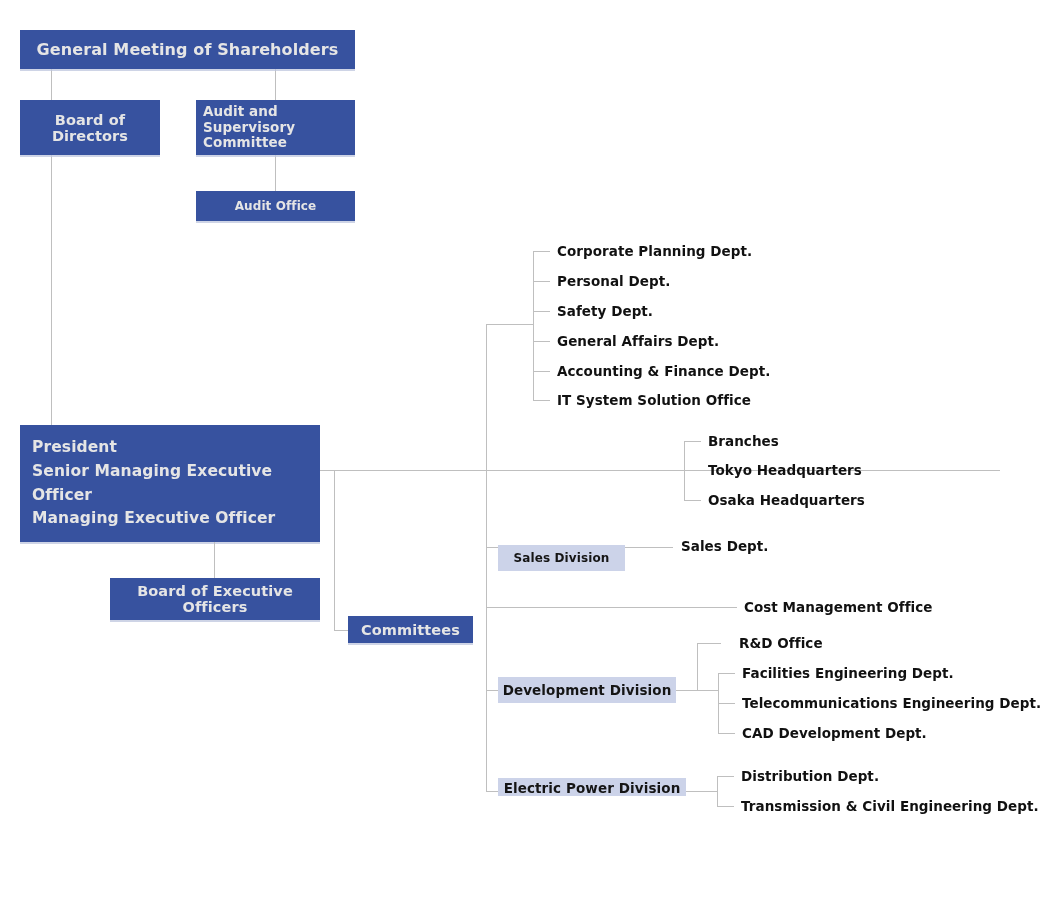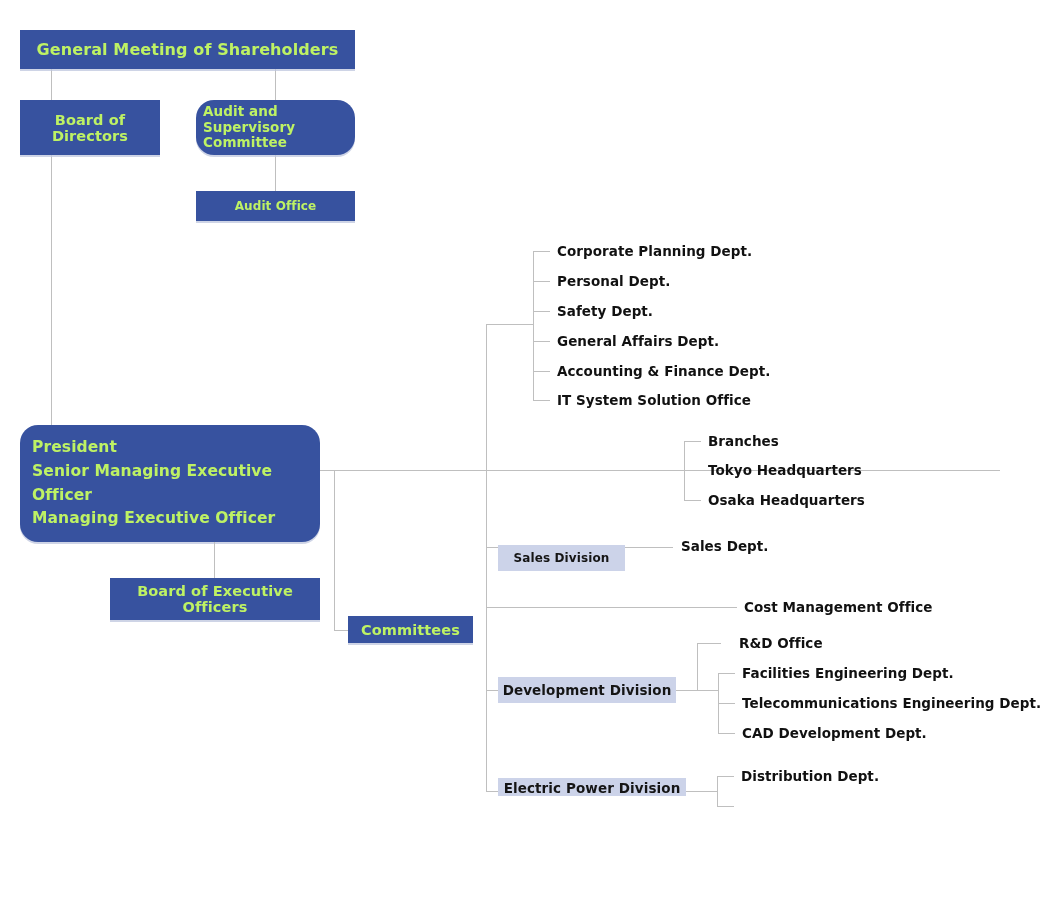--- a/index.html
+++ b/index.html
@@ -22,31 +22,31 @@
   }
   .box {
     position: absolute;
     box-sizing: border-box;
     display: flex;
     align-items: center;
     letter-spacing: 0.1px;
   }
   .box-blue {
     background: #37529f;
-    color: #bef264;
+    color: #e5e5e5;
     font-weight: bold;
     box-shadow: 0 2px 0 0 rgba(190,198,222,0.75);
   }
   .box-lav {
     background: #ccd3e9;
     color: #151515;
     font-weight: bold;
   }
   .box-center { justify-content: center; text-align: center; }
-  .box-left { justify-content: flex-start; border-radius: 18px; }
+  .box-left { justify-content: flex-start; }
   .leaf {
     position: absolute;
     color: #111111;
     font-weight: bold;
     font-size: 13.5px;
     white-space: nowrap;
     letter-spacing: 0.05px;
     line-height: 1;
   }
   .ln {
@@ -175,14 +175,15 @@
   <div class="box box-lav box-center" style="left:498px; top:778px; width:188px; height:18px; font-size:13.5px;align-items:flex-end;">
     <span>Electric Power Division</span>
   </div>
   <div class="ln lnh" style="left:686px; top:791px; width:32px;"></div>
   <div class="ln lnv" style="left:717px; top:776px; height:30px;"></div>
 
   <div class="ln lnh" style="left:717px; top:776px; width:17px;"></div>
   <div class="leaf" style="left:741px; top:770px;">Distribution Dept.</div>
 
   <div class="ln lnh" style="left:717px; top:806px; width:17px;"></div>
+  <div class="leaf" style="left:741px; top:800px;">Transmission &amp; Civil Engineering Dept.</div>
 
 </div>
 
 </body></html>

